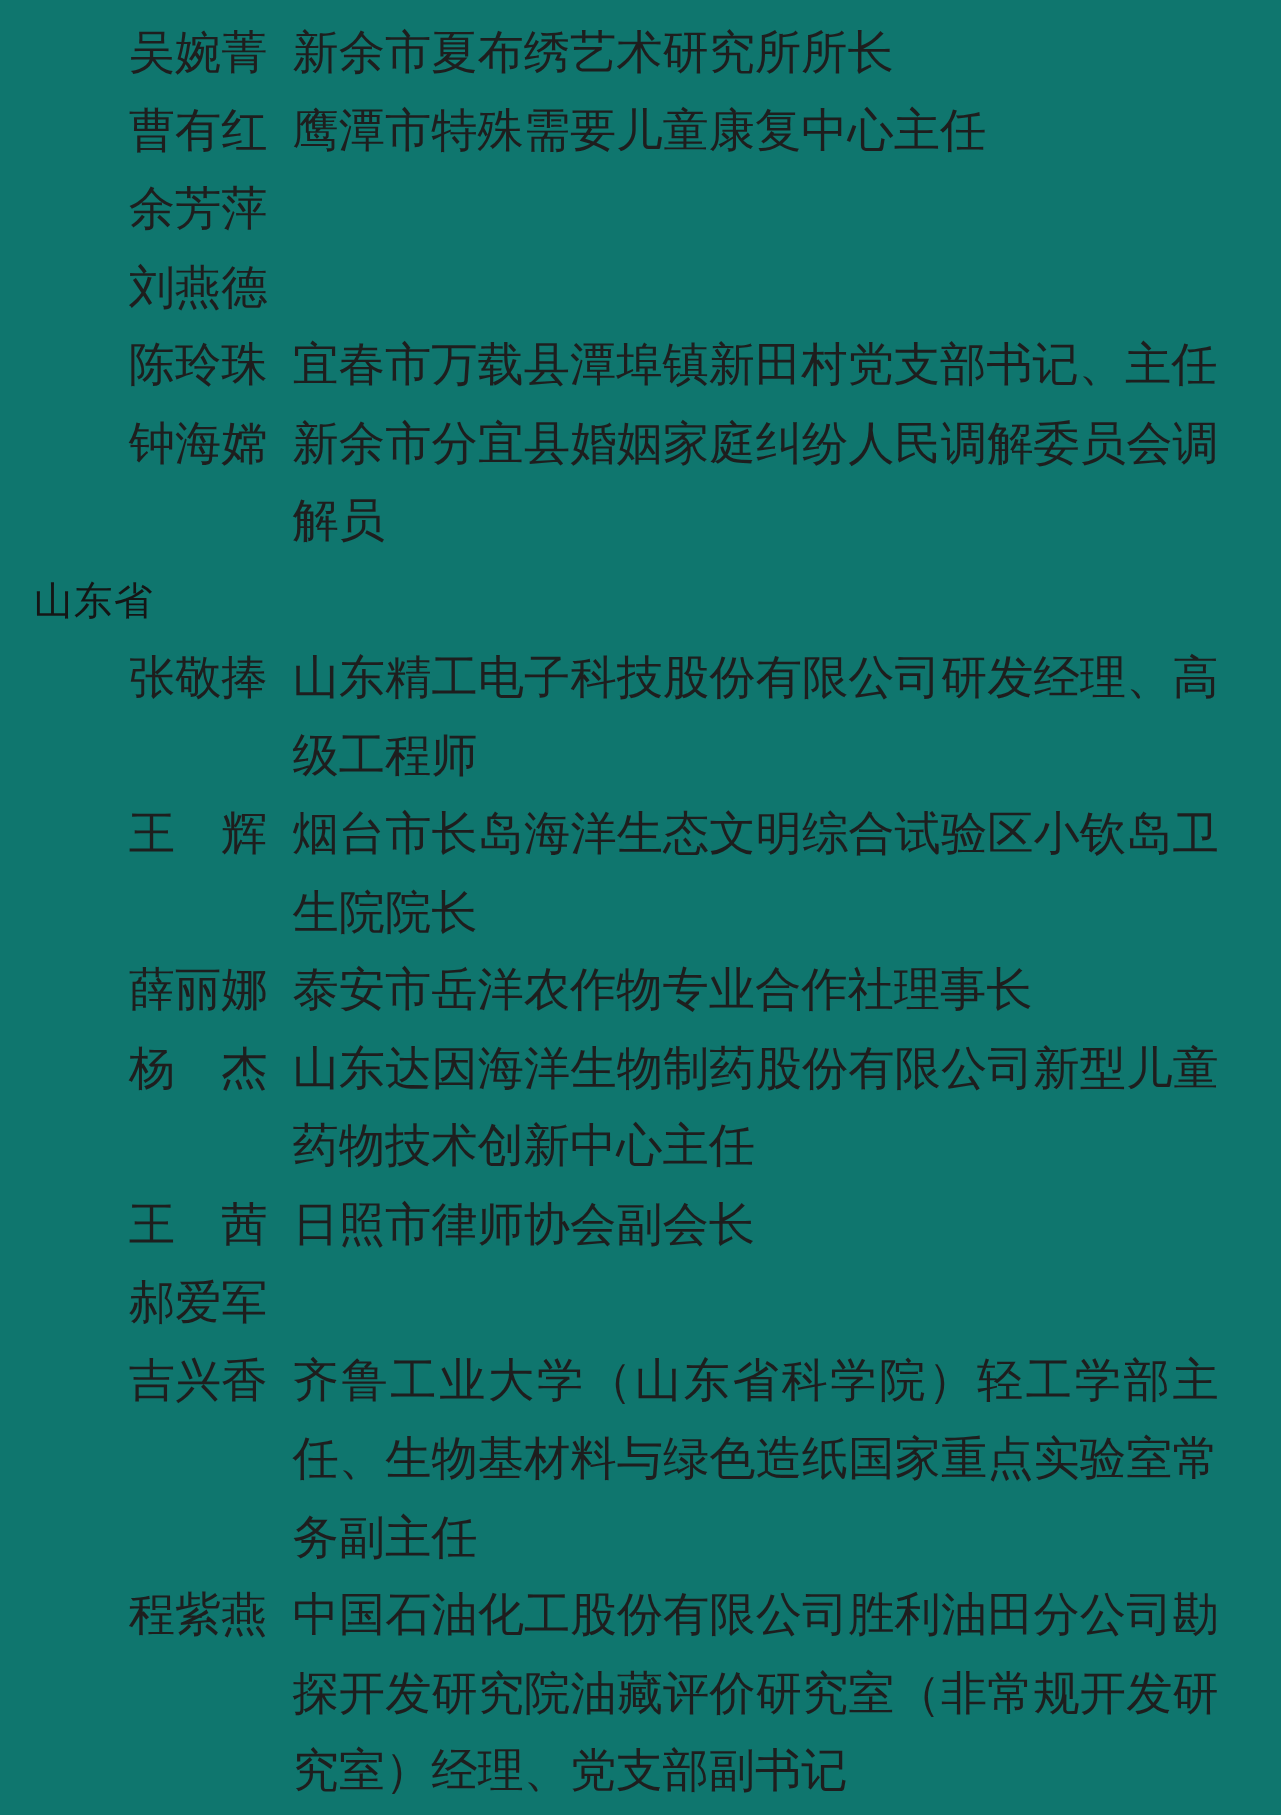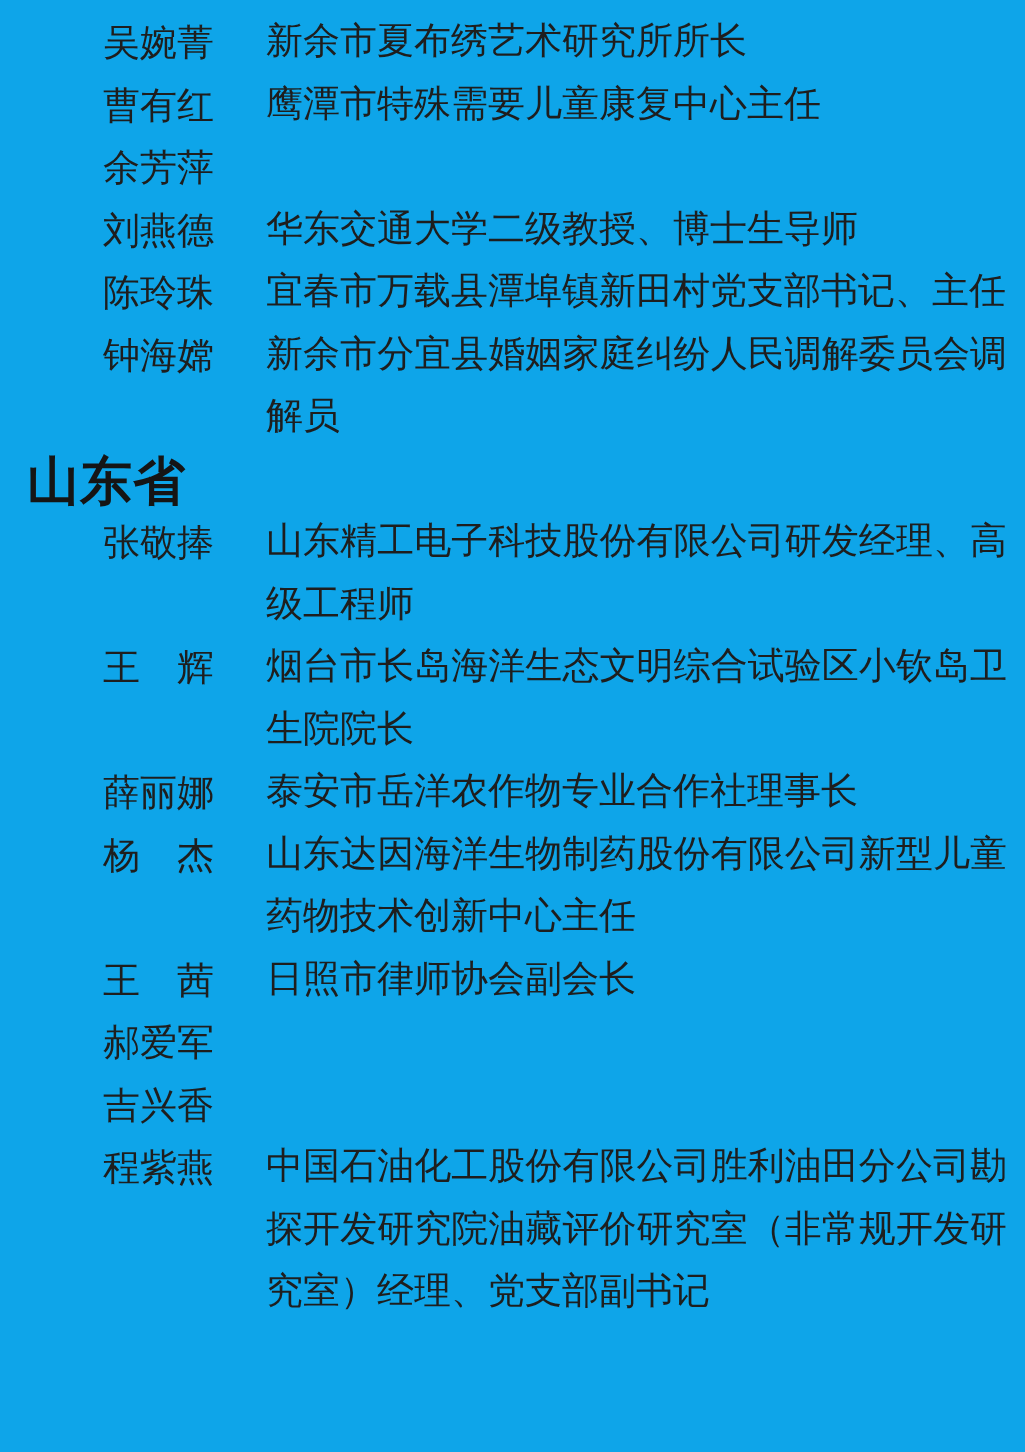--- a/index.html
+++ b/index.html
@@ -5,83 +5,81 @@
   html, body {
     margin: 0;
     padding: 0;
     background: #f2f2f2;
   }
   .page {
     position: relative;
     width: 1025px;
     height: 1452px;
     margin: 0 auto;
-    background: #0ea5e9;
+    background: #0f766e;
     overflow: hidden;
     color: #1e1e1e;
     font-family: "Liberation Serif", "DejaVu Serif", serif;
   }
   .content {
     padding-top: 12px;
   }
   .section-header {
     margin: 0 0 0 27px;
     font-family: "Liberation Sans", "DejaVu Sans", sans-serif;
-    font-weight: 700;
-    font-size: 52px;
+    font-weight: 400;
+    font-size: 31px;
     line-height: 62.5px;
     color: #151515;
     letter-spacing: 1px;
   }
   .entry {
     display: flex;
     align-items: flex-start;
     margin-left: 103px;
   }
   .entry-name {
     flex: 0 0 111px;
     width: 111px;
     font-size: 37px;
     line-height: 62.5px;
     white-space: pre;
     letter-spacing: 0;
     color: #1e1e1e;
   }
   .entry-title {
     width: 741px;
-    margin-left: 52px;
+    margin-left: 20px;
     font-size: 37px;
     line-height: 62.5px;
     text-align: justify;
     text-justify: inter-ideograph;
     word-break: break-all;
     overflow-wrap: anywhere;
     color: #1e1e1e;
-    font-family: Liberation Mono, monospace;
   }
 </style>
 </head>
 <body>
 
 <div class="page">
   <div class="content" id="content">
       <div class="entry">
         <div class="entry-name">吴婉菁</div>
         <div class="entry-title">新余市夏布绣艺术研究所所长</div>
       </div>
       <div class="entry">
         <div class="entry-name">曹有红</div>
         <div class="entry-title">鹰潭市特殊需要儿童康复中心主任</div>
       </div>
       <div class="entry">
         <div class="entry-name">余芳萍</div>
       </div>
       <div class="entry">
         <div class="entry-name">刘燕德</div>
-        <div class="entry-title">华东交通大学二级教授、博士生导师</div>
       </div>
       <div class="entry">
         <div class="entry-name">陈玲珠</div>
         <div class="entry-title">宜春市万载县潭埠镇新田村党支部书记、主任</div>
       </div>
       <div class="entry">
         <div class="entry-name">钟海嫦</div>
         <div class="entry-title">新余市分宜县婚姻家庭纠纷人民调解委员会调解员</div>
       </div>
       <h2 class="section-header">山东省</h2>
@@ -103,19 +101,20 @@
       </div>
       <div class="entry">
         <div class="entry-name">王　茜</div>
         <div class="entry-title">日照市律师协会副会长</div>
       </div>
       <div class="entry">
         <div class="entry-name">郝爱军</div>
       </div>
       <div class="entry">
         <div class="entry-name">吉兴香</div>
+        <div class="entry-title">齐鲁工业大学（山东省科学院）轻工学部主任、生物基材料与绿色造纸国家重点实验室常务副主任</div>
       </div>
       <div class="entry">
         <div class="entry-name">程紫燕</div>
         <div class="entry-title">中国石油化工股份有限公司胜利油田分公司勘探开发研究院油藏评价研究室（非常规开发研究室）经理、党支部副书记</div>
       </div>
     </div>
 </div>
 
 </body></html>

